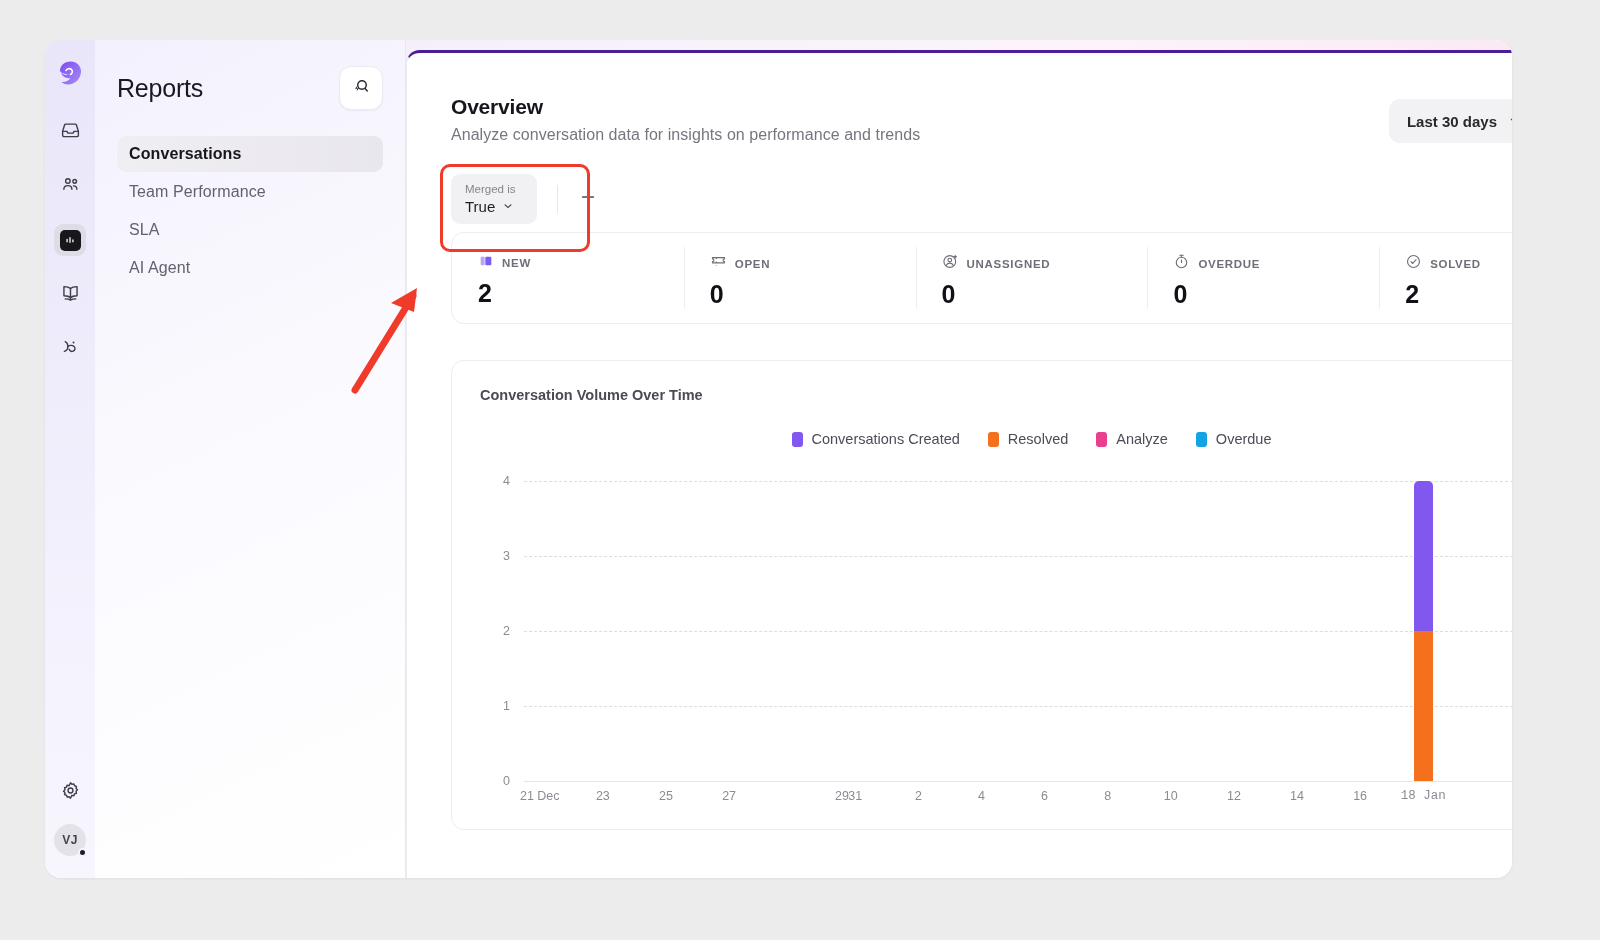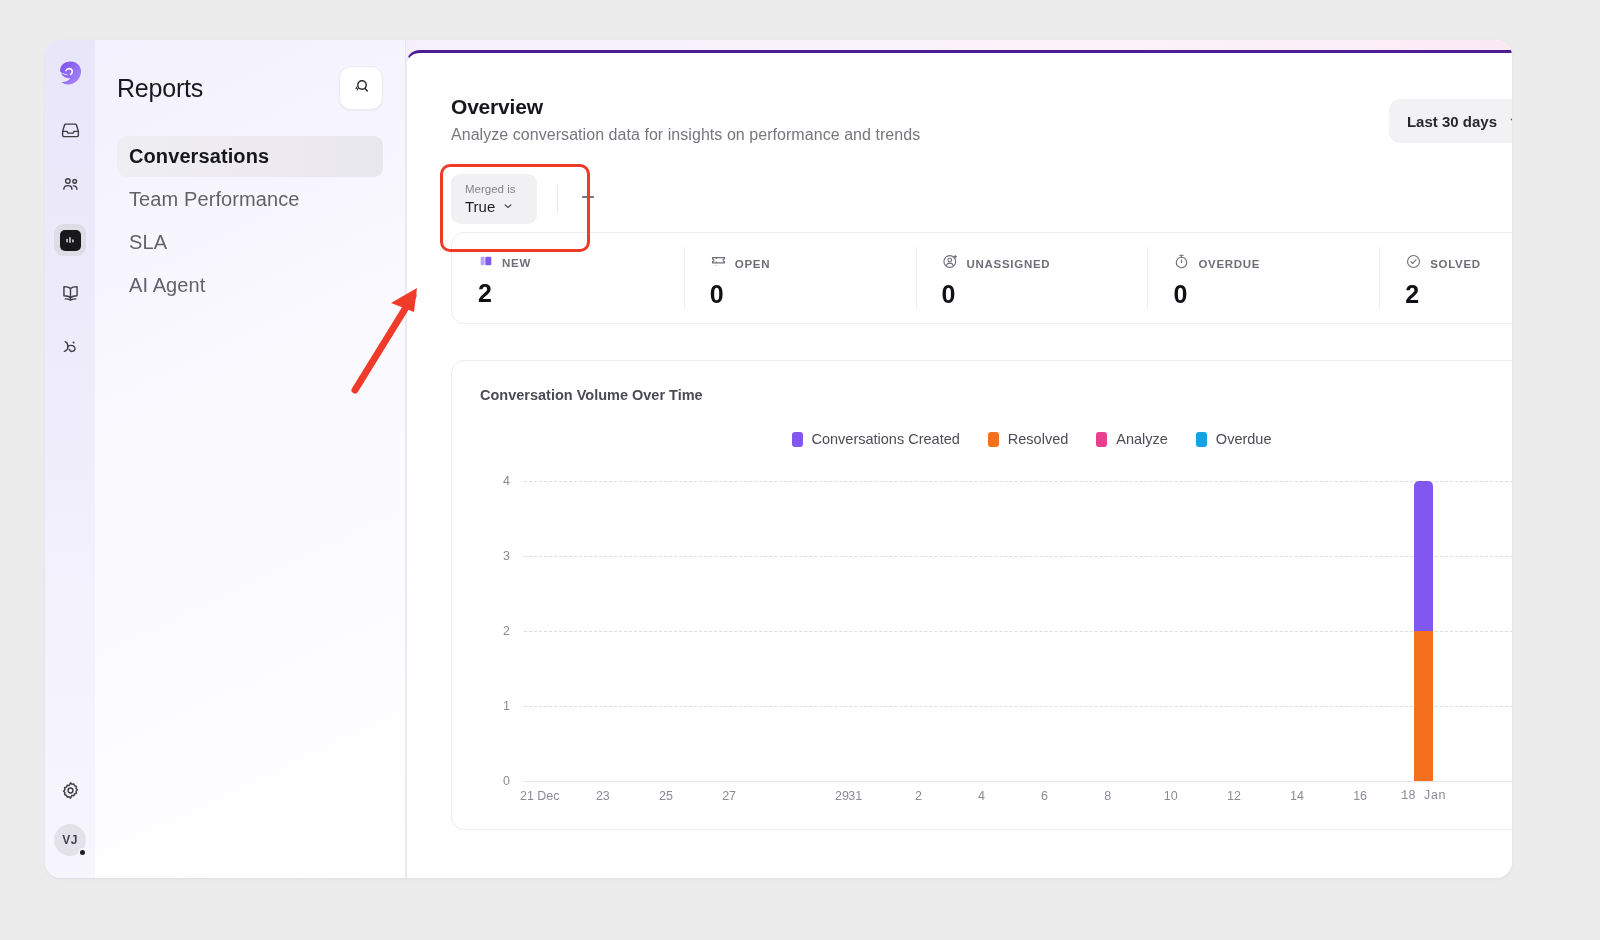--- a/index.html
+++ b/index.html
@@ -75,21 +75,21 @@
   .side-title { font-size: 25px; font-weight: 500; color: #18181f; letter-spacing: -.2px; }
   .copilot-btn {
     width: 44px; height: 44px; border-radius: 12px;
     background: #ffffff; border: 1px solid #eceaf3;
     display: flex; align-items: center; justify-content: center;
     cursor: pointer; box-shadow: 0 1px 2px rgba(20,20,40,.05);
   }
   .nav-list { margin-top: 26px; display: flex; flex-direction: column; gap: 2px; }
   .nav-item {
     padding: 9px 12px; border-radius: 9px;
-    font-size: 20px; color: #62626e; cursor: pointer; letter-spacing: .1px;
+    font-size: 16px; color: #62626e; cursor: pointer; letter-spacing: .1px;
   }
   .nav-item.active {
     background: linear-gradient(90deg,#efeef2 0%, #eceaf0 60%, #e9e7ee 100%);
     color: #16161c; font-weight: 700;
   }
 
   
   .main {
     position: absolute; left: 361px; top: 10px;
     width: 1250px; height: 828px;

